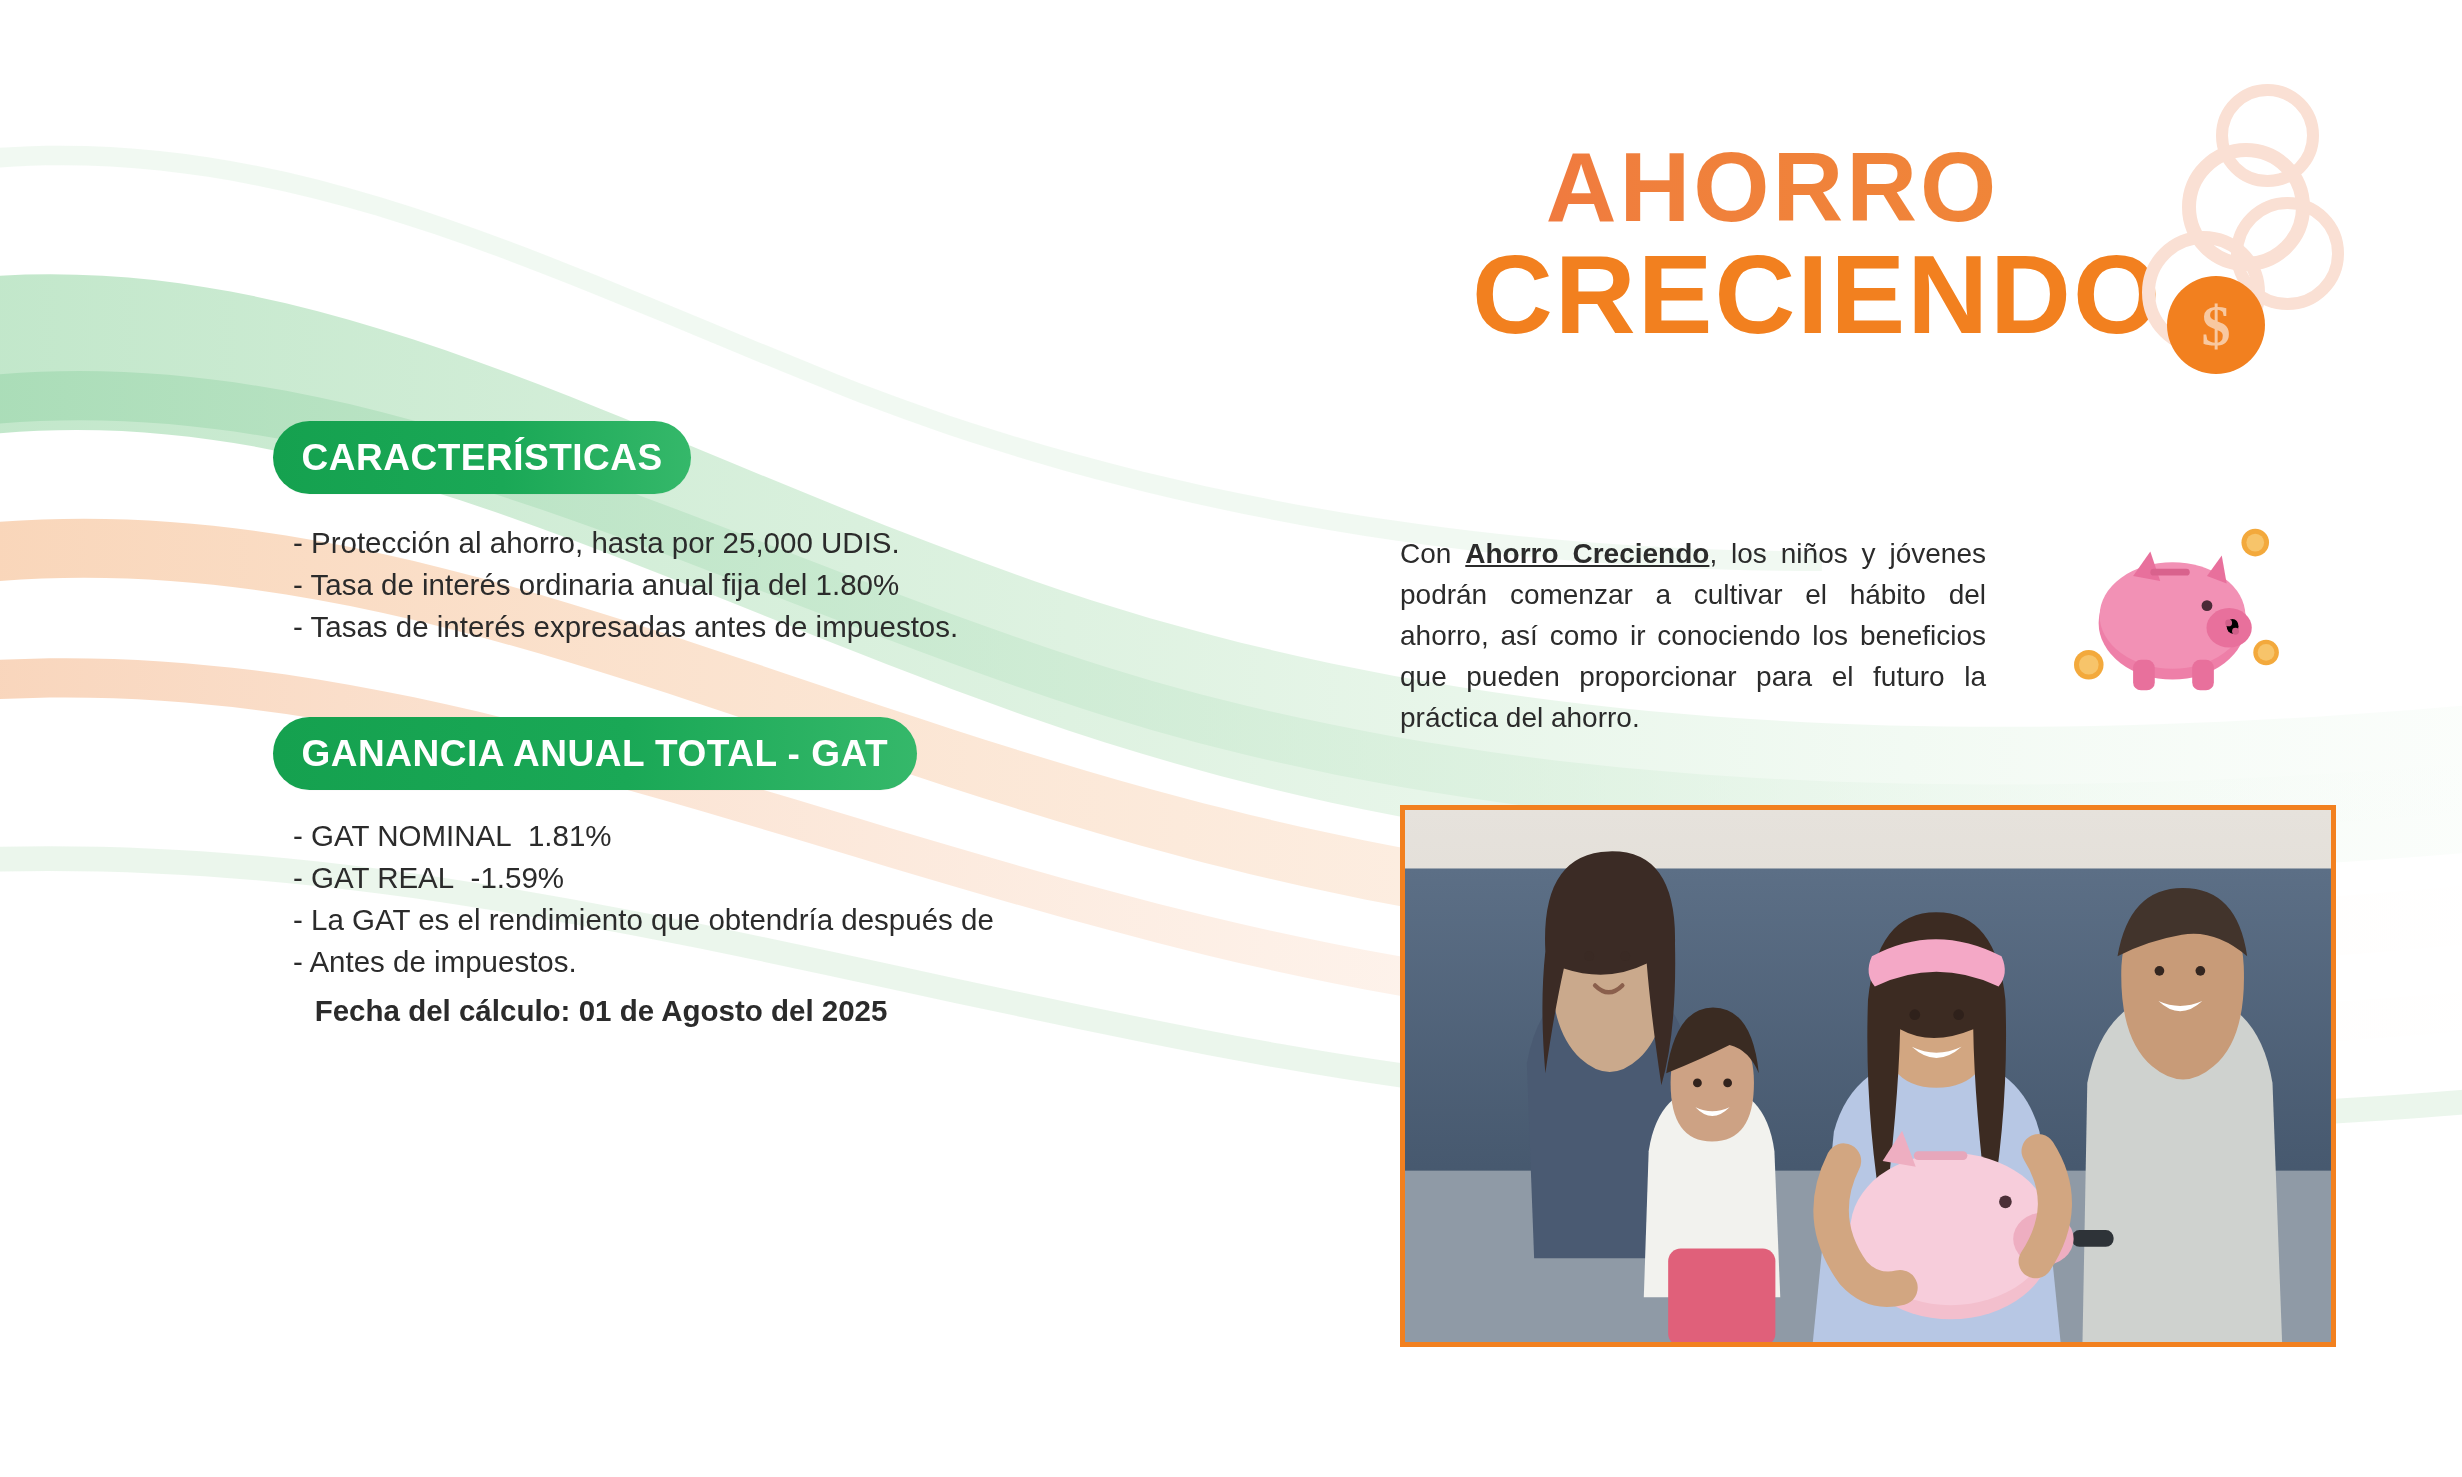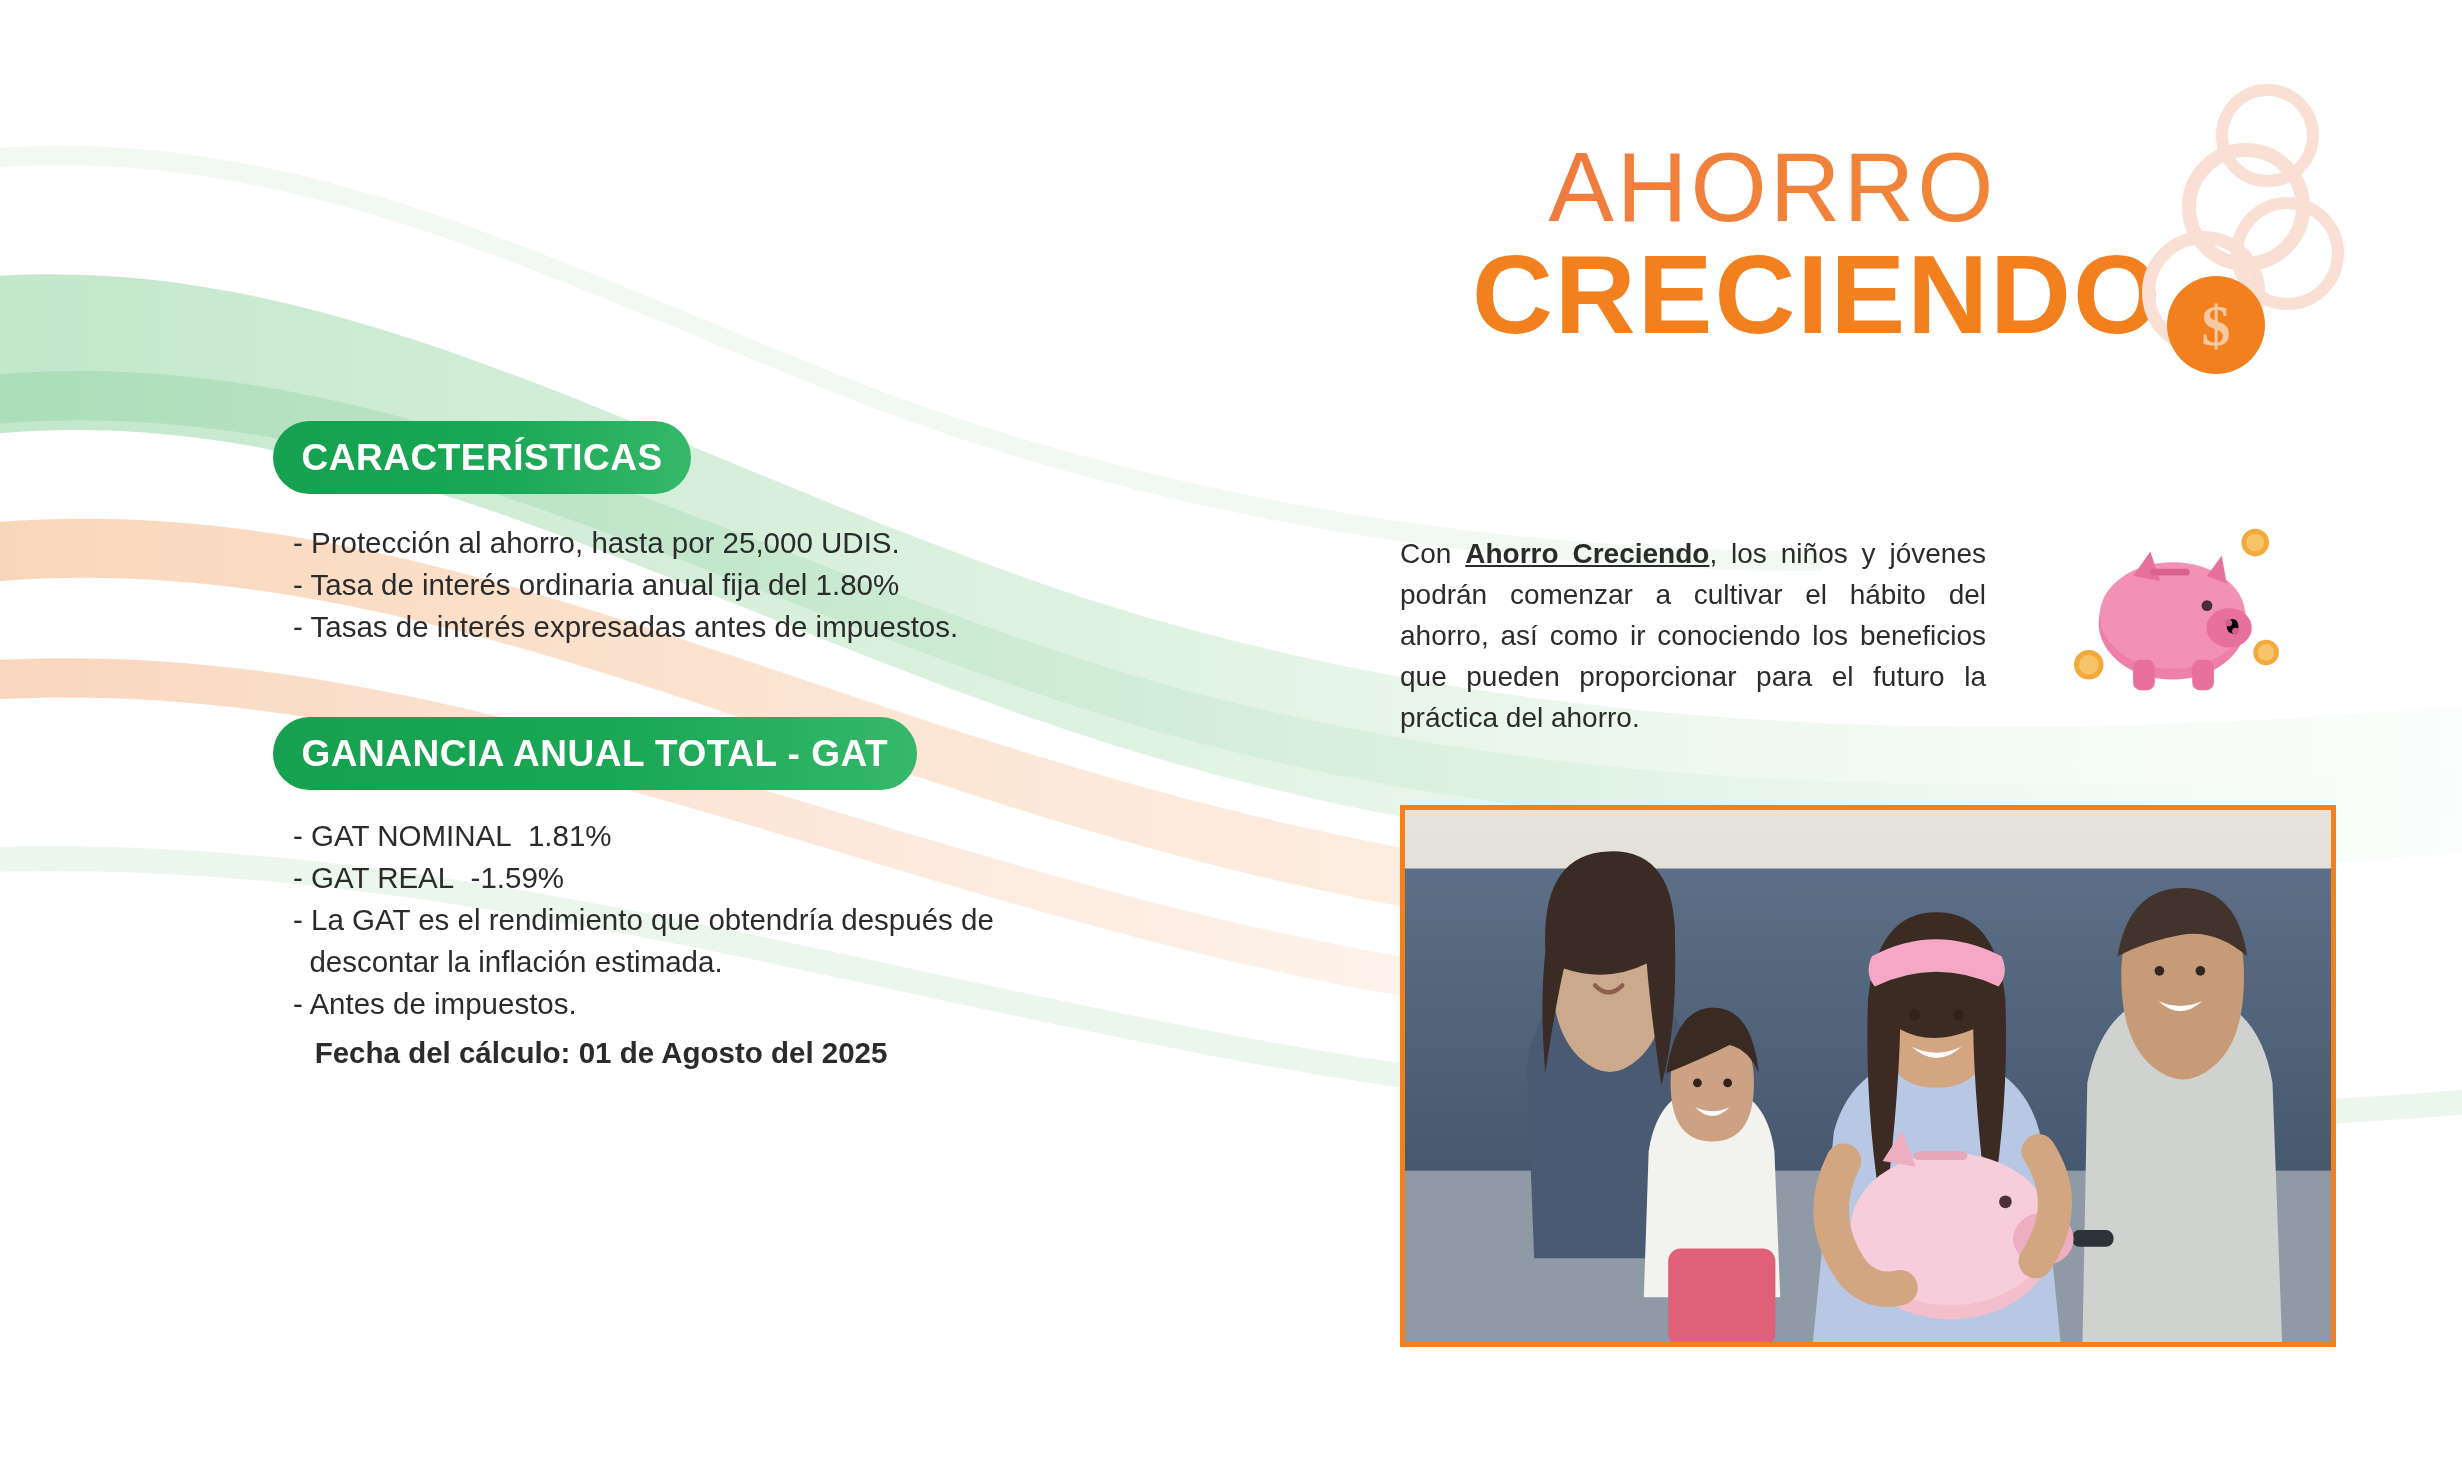--- a/index.html
+++ b/index.html
@@ -22,21 +22,21 @@
 
   
   .title-block {
     position: absolute;
     left: 1300px; top: 138px;
     width: 1034px;
     text-align: center;
   }
   .title-line1 {
     font-size: 98px;
-    font-weight: 400;
+    font-weight: 700;
     letter-spacing: 3px;
     line-height: 1.0;
     background: linear-gradient(90deg, #f0694a 0%, #f0803c 40%, #f08a35 100%);
     -webkit-background-clip: text;
     background-clip: text;
     color: transparent;
     margin: 0 0 0 -89px;
   }
   .title-line2 {
     font-size: 112px;
@@ -202,21 +202,20 @@
   </div>
 
   <div class="pill" style="left:273px; top:717px;">
     <span>GANANCIA ANUAL TOTAL - GAT</span>
   </div>
 
   <div class="bullets" style="left:293px; top:815px; width:936px;">
     <div><b>- GAT NOMINAL</b><b>&nbsp;&nbsp;</b><b>1.81%</b></div>
     <div><b>- GAT REAL</b><b>&nbsp;&nbsp;</b><b>-1.59%</b></div>
     <div>- La GAT es el rendimiento que obtendría después de</div>
-    <div>  descontar la inflación estimada.</div>
     <div>- Antes de impuestos.</div>
     <div style="height:7.9px;"></div>
     <div style="font-weight:700; padding-left:21.7px;">Fecha del cálculo: 01 de Agosto del 2025</div>
   </div>
 
 
 
   <div class="intro">
     <span>Con </span><b>Ahorro Creciendo</b><span>, los niños y jóvenes podrán comenzar a cultivar el hábito del ahorro, así como ir conociendo los beneficios que pueden proporcionar para el futuro la práctica del ahorro.</span>
   </div>

